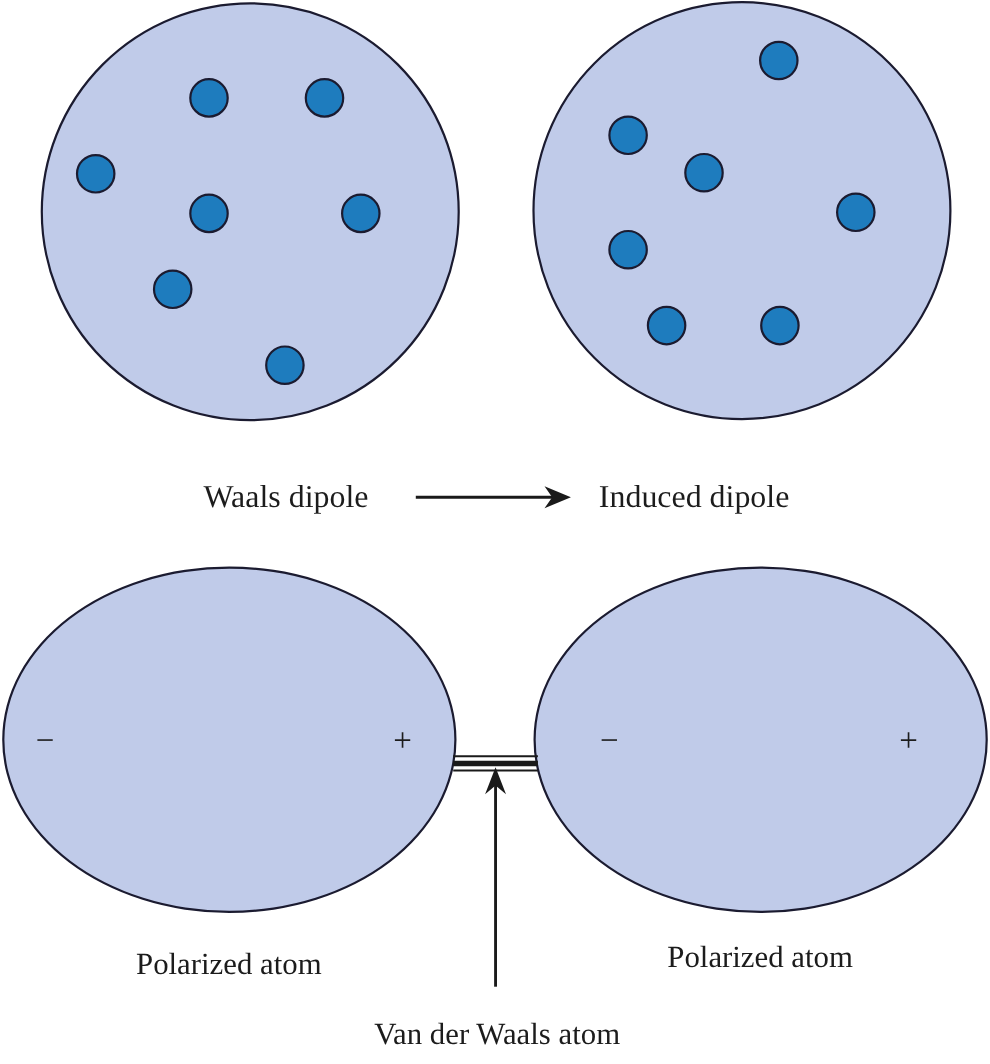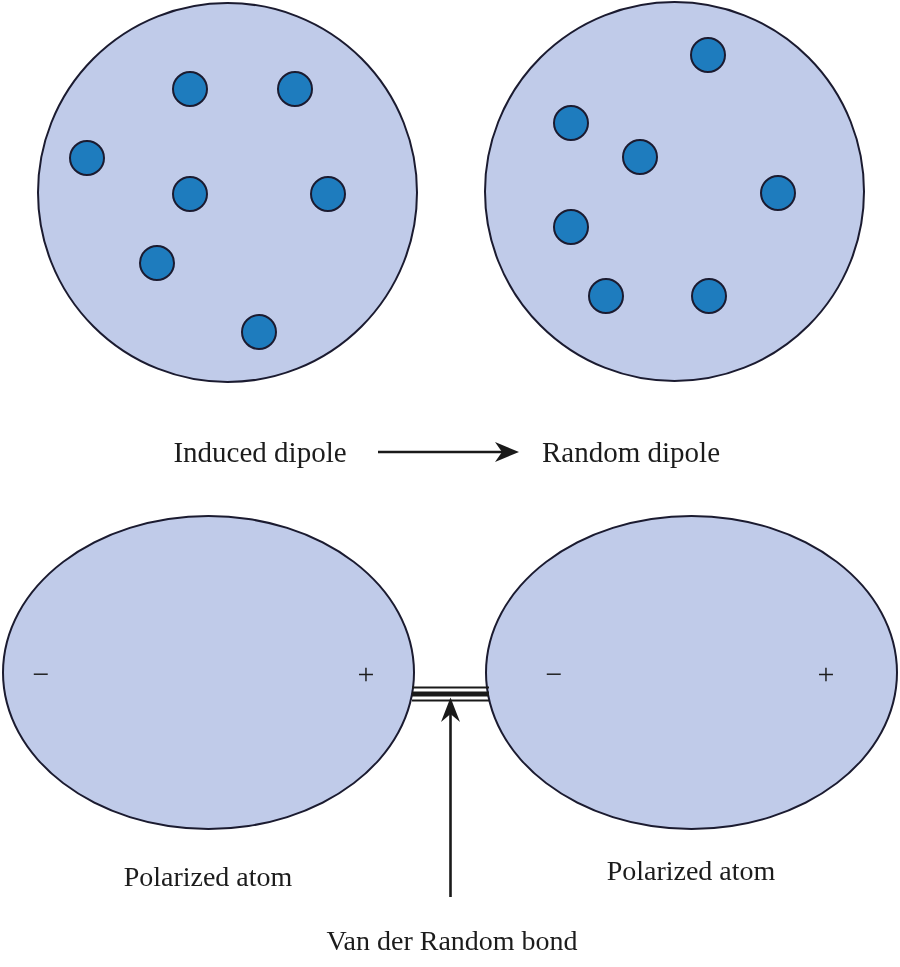--- a/index.html
+++ b/index.html
@@ -109,25 +109,25 @@
       <line class="stroke" x1="412" y1="687.5" x2="489" y2="687.5" stroke-width="1.8"></line>
       <line class="stroke" x1="412" y1="694" x2="489" y2="694" stroke-width="5"></line>
       <line class="stroke" x1="412" y1="700.5" x2="489" y2="700.5" stroke-width="1.8"></line>
     </g>
     <g>
       <line class="stroke" x1="450.5" y1="897" x2="450.5" y2="712" stroke-width="2.6"></line>
       <polygon class="fill" points="450.5,697.5 441,722 450.5,714 460,722"></polygon>
     </g>
   </svg>
 
-  <span class="label row-label" id="label-random">Induced dipole</span>
-  <span class="label row-label" id="label-induced">Random dipole</span>
+  <span class="label row-label" id="label-random">Waals dipole</span>
+  <span class="label row-label" id="label-induced">Induced dipole</span>
 
   <span class="label sign" id="sign-minus-left">−</span>
   <span class="label sign" id="sign-plus-left">+</span>
   <span class="label sign" id="sign-minus-right">−</span>
   <span class="label sign" id="sign-plus-right">+</span>
 
   <span class="label atom-label" id="label-polarized-left">Polarized atom</span>
   <span class="label atom-label" id="label-polarized-right">Polarized atom</span>
-  <span class="label atom-label" id="label-vdw">Van der Random bond</span>
+  <span class="label atom-label" id="label-vdw">Van der Waals atom</span>
 
 </div>
 
 </body></html>

